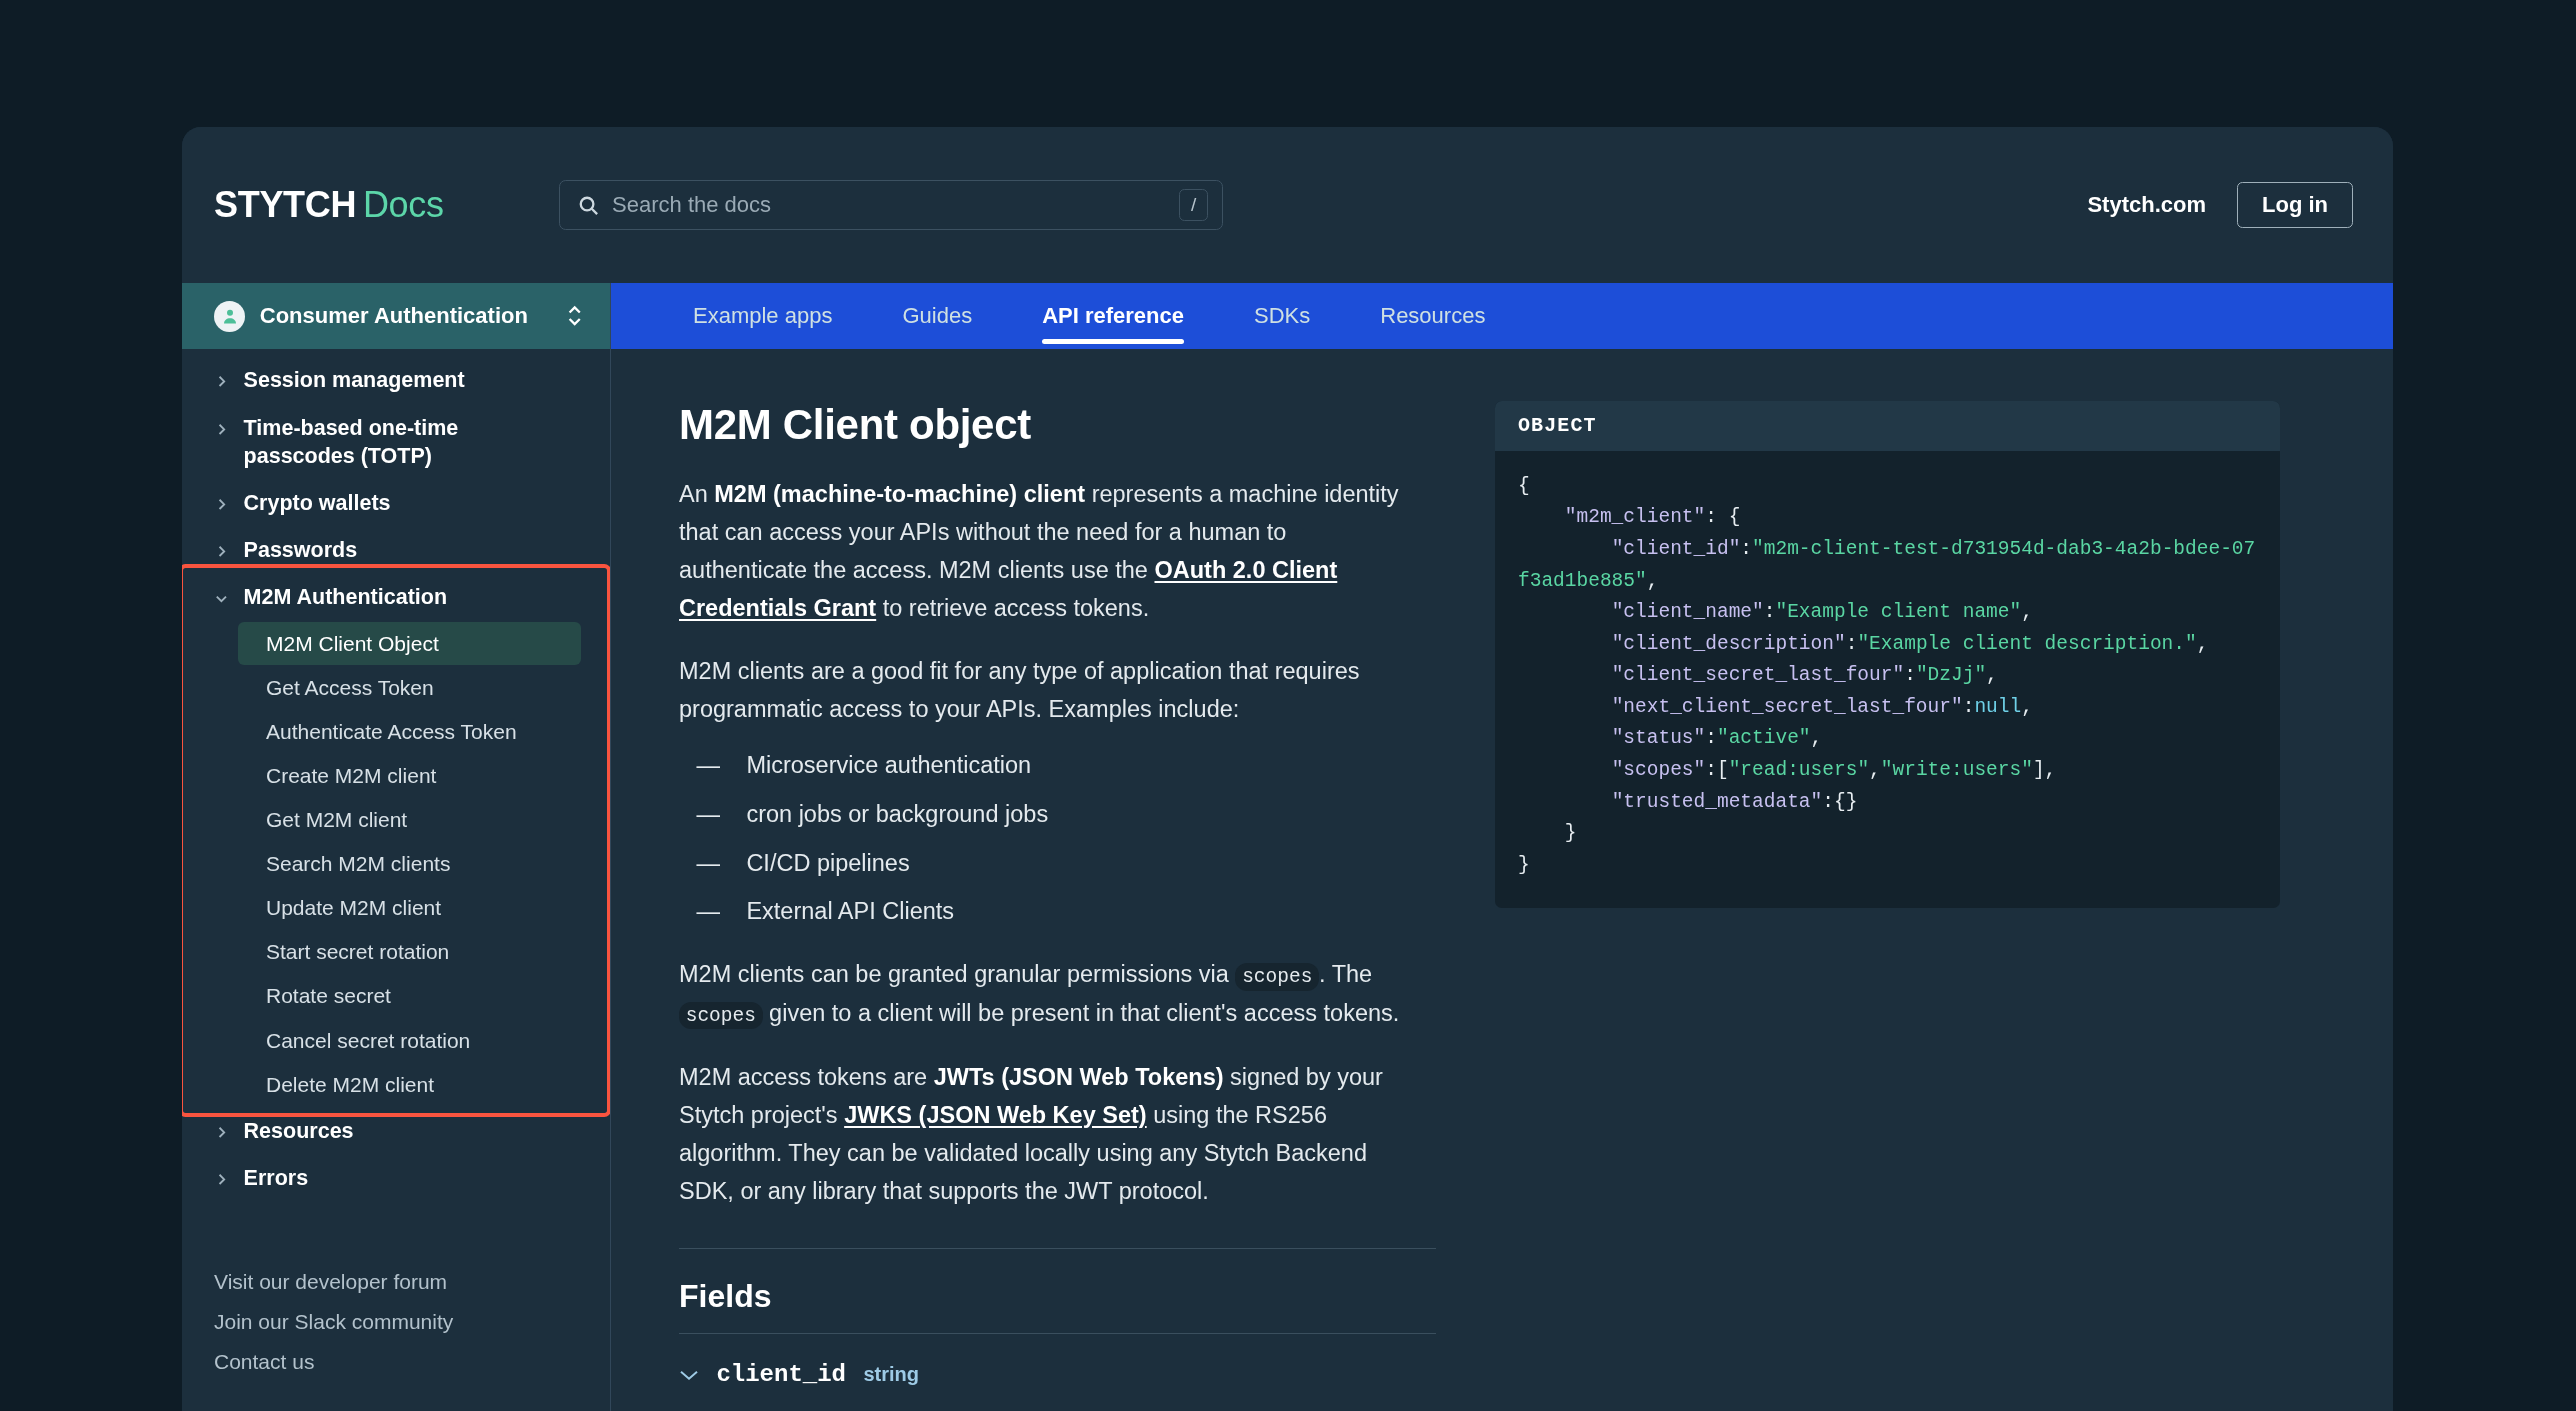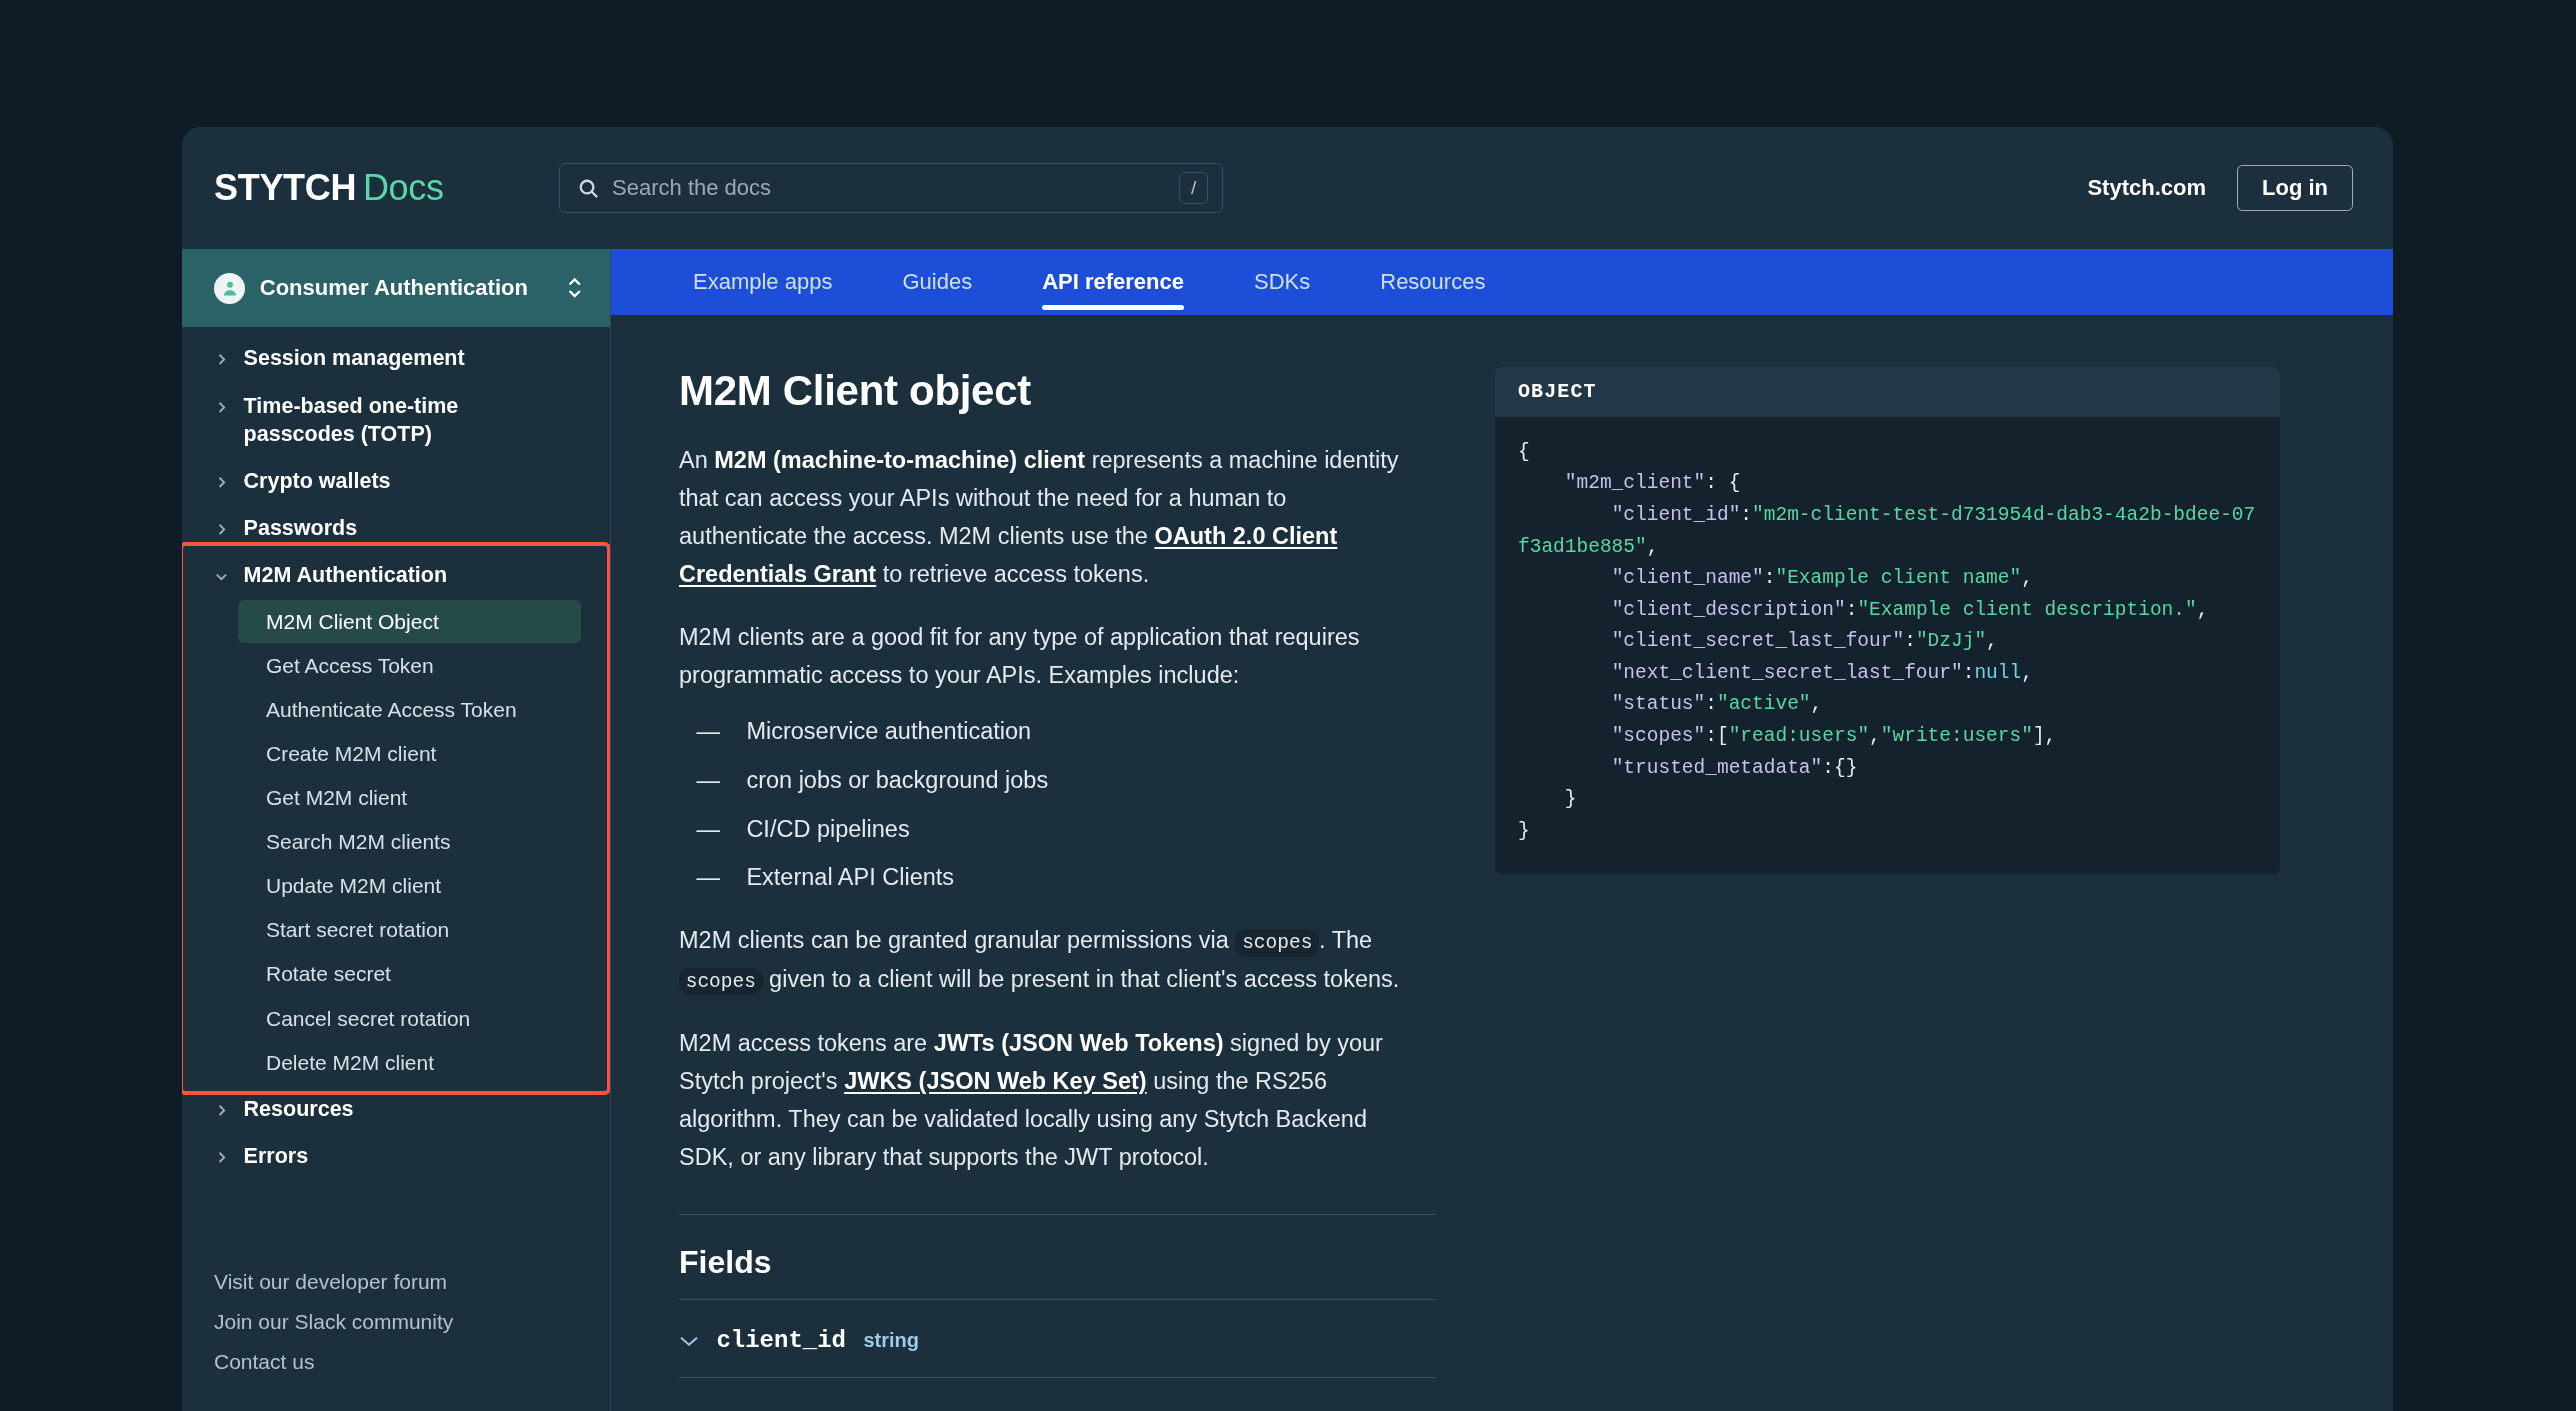--- a/index.html
+++ b/index.html
@@ -17,21 +17,21 @@
     left: 182px; top: 127px;
     width: 2211px; height: 1284px;
     background: #1c2f3d;
     border-radius: 19px 19px 0 0;
     overflow: hidden;
     display: flex; flex-direction: column;
   }
 
   
   #topbar {
-    height: 122px;
+    height: 156px;
     background: #1c2f3d;
     display: flex; align-items: center;
     padding: 0 40px 0 32px;
     flex: none;
   }
   #logo { display: flex; align-items: baseline; font-size: 36px; letter-spacing: -0.3px; }
   #logo .stytch { color: #ffffff; font-weight: 700; }
   #logo .docs { color: #5cd6a9; font-weight: 400; margin-left: 6.7px; }
 
   #searchbox {
@@ -66,21 +66,21 @@
 
   
   #sidebar {
     width: 429px; flex: none;
     background: #1c2f3d;
     display: flex; flex-direction: column;
     border-right: 1.3px solid #31475a;
     position: relative;
   }
   #product {
-    height: 78px; flex: none;
+    height: 66px; flex: none;
     background: #2a6268;
     display: flex; align-items: center;
     padding: 0 27px 0 32px;
   }
   #product .avatar {
     width: 31px; height: 31px; border-radius: 50%;
     background: #eef3f5; flex: none;
     display: flex; align-items: center; justify-content: center;
   }
   #product .plabel { color: #ffffff; font-size: 22px; font-weight: 700; margin-left: 14.8px; }

